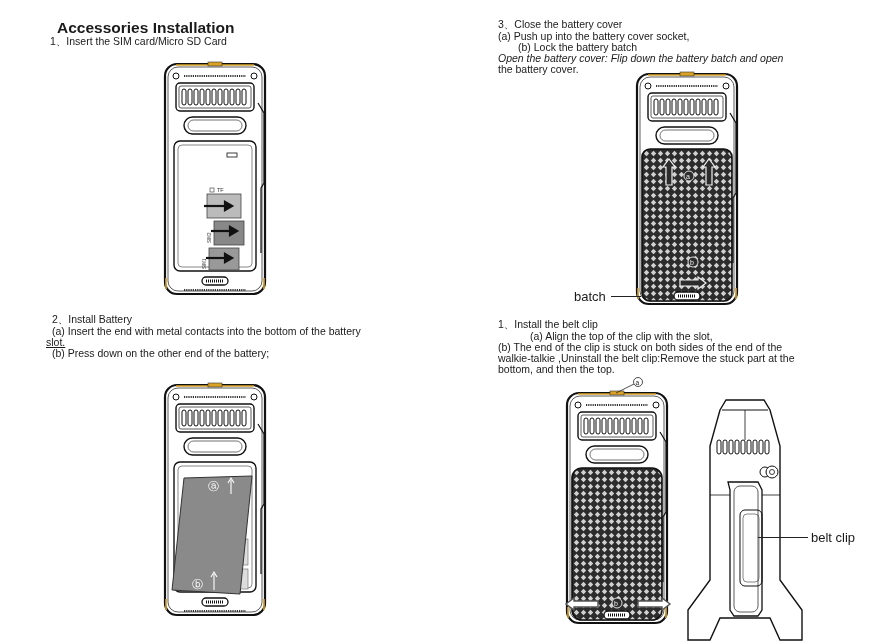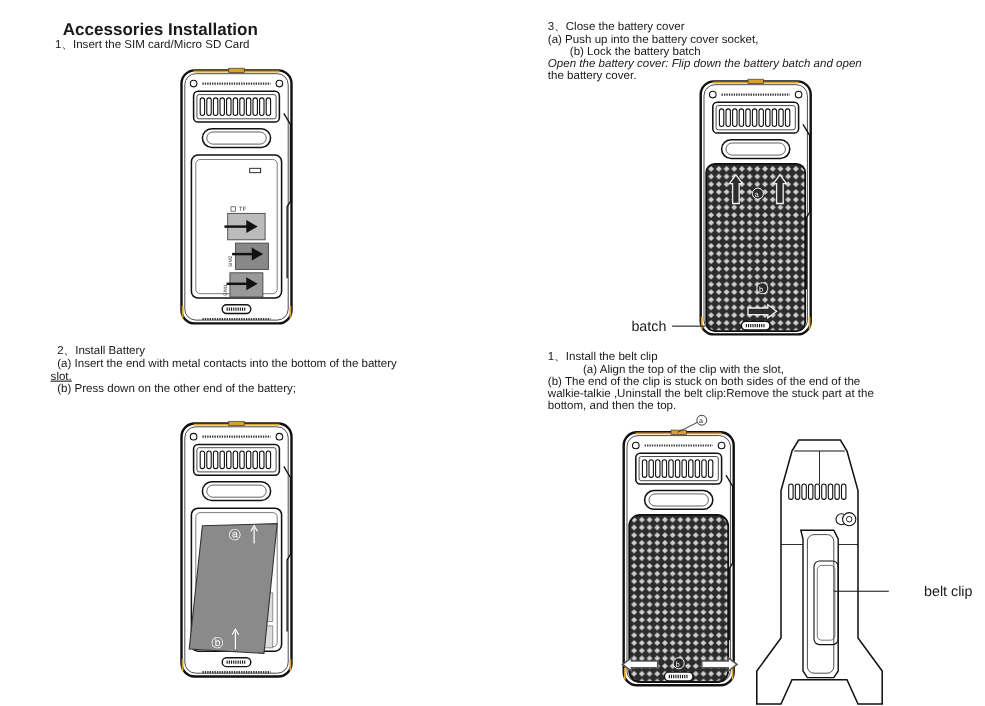--- a/index.html
+++ b/index.html
@@ -180,13 +180,13 @@
   <circle cx="65" cy="72" r="5" fill="#fff" stroke="#111" stroke-width="1"></circle>
   <circle cx="72" cy="72" r="6" fill="#fff" stroke="#111" stroke-width="1"></circle>
   <circle cx="72" cy="72" r="2.5" fill="none" stroke="#111" stroke-width="0.8"></circle>
   <line x1="10" y1="95" x2="80" y2="95" stroke="#111" stroke-width="0.8"></line>
   <path d="M28 82 L58 82 L62 90 L62 210 L58 216 L34 216 L30 210 L30 90 Z" fill="#fff" stroke="#111" stroke-width="1.3"></path>
   <rect x="34" y="86" width="24" height="126" rx="6" fill="none" stroke="#333" stroke-width="0.8"></rect>
   <rect x="40" y="110" width="22" height="76" rx="5" fill="none" stroke="#111" stroke-width="1"></rect>
   <rect x="43" y="114" width="16" height="68" rx="4" fill="none" stroke="#333" stroke-width="0.6"></rect>
 </svg>
 <div class="abs" style="left:758px;top:537px;width:50px;height:1px;background:#222;"></div>
-<div class="abs lbl" style="left:840px;top:530px;">belt clip</div>
+<div class="abs lbl" style="left:811px;top:530px;">belt clip</div>
 
 </body></html>

